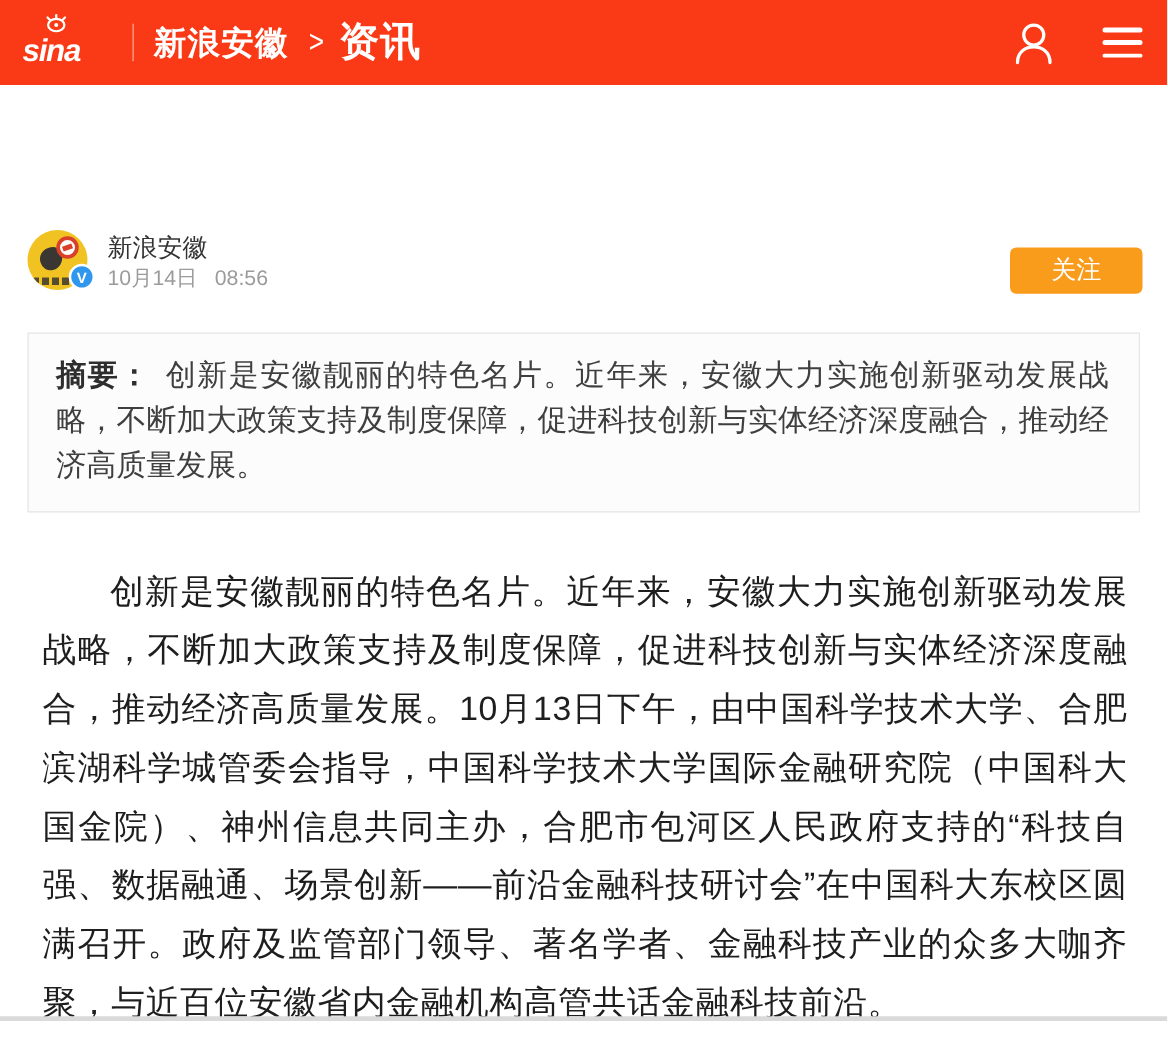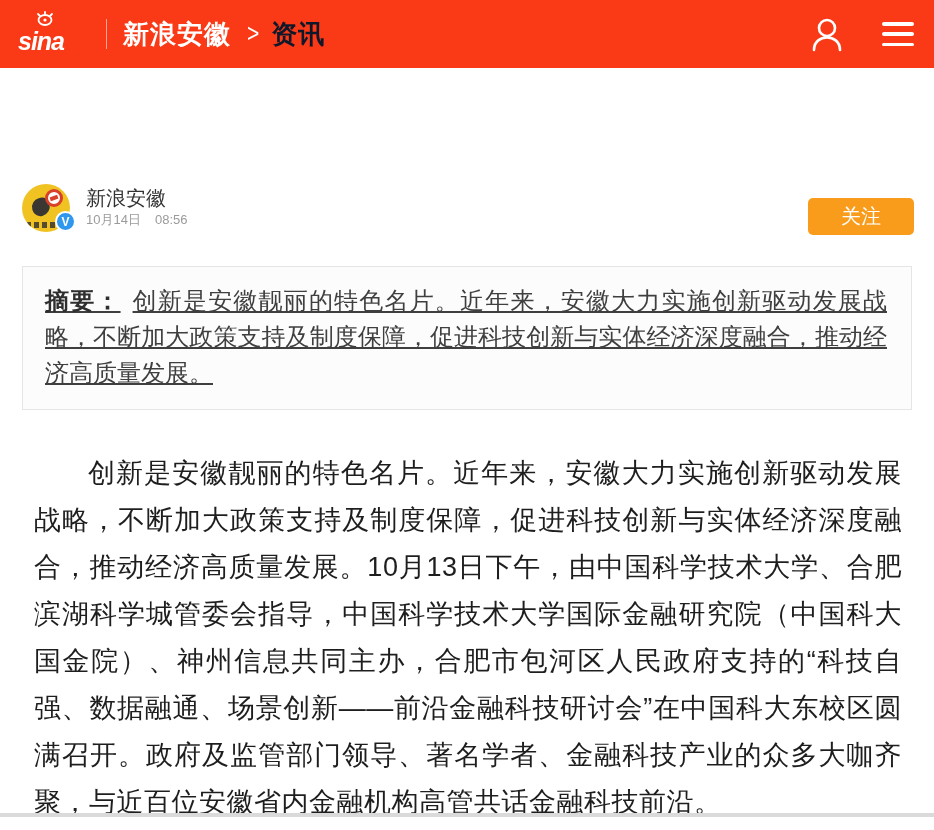--- a/index.html
+++ b/index.html
@@ -60,22 +60,22 @@
     cursor: pointer;
   }
   .crumb-sep {
     color: #ffffff;
     font-size: 21px;
     font-weight: normal;
     margin: 0 12px 0 16px;
     transform: scaleY(1.2);
   }
   .section-name {
-    color: #0f172a;
-    font-size: 26px;
+    color: #ffffff;
+    font-size: 32px;
     font-weight: bold;
     letter-spacing: 1px;
     cursor: pointer;
   }
   .header-right {
     margin-left: auto;
     display: flex;
     align-items: center;
     gap: 38px;
   }
@@ -167,21 +167,21 @@
   .author-name {
     position: absolute;
     left: 64px; top: 1px;
     font-size: 20px;
     color: #333333;
     cursor: pointer;
   }
   .author-date {
     position: absolute;
     left: 64px; top: 27px;
-    font-size: 13px;
+    font-size: 17px;
     color: #9b9b9b;
   }
   .author-date .time { margin-left: 14px; }
   .follow-button {
     position: absolute;
     right: 0; top: 14px;
     width: 106px; height: 37px;
     background: #f99c1b;
     border: none;
     border-radius: 5px;
@@ -199,21 +199,20 @@
     left: 22px; top: 266px;
     width: 890px;
     min-height: 137px;
     background: #fcfcfc;
     border: 1px solid #e5e5e5;
     padding: 16px 24px 18px 22px;
     font-size: 24px;
     line-height: 36px;
     color: #3f3f3f;
     text-align: justify;
-    text-decoration: underline;
   }
   .summary-label {
     font-weight: bold;
     color: #2e2e2e;
     margin-right: 12px;
   }
 
   
   .article-body {
     position: absolute;

